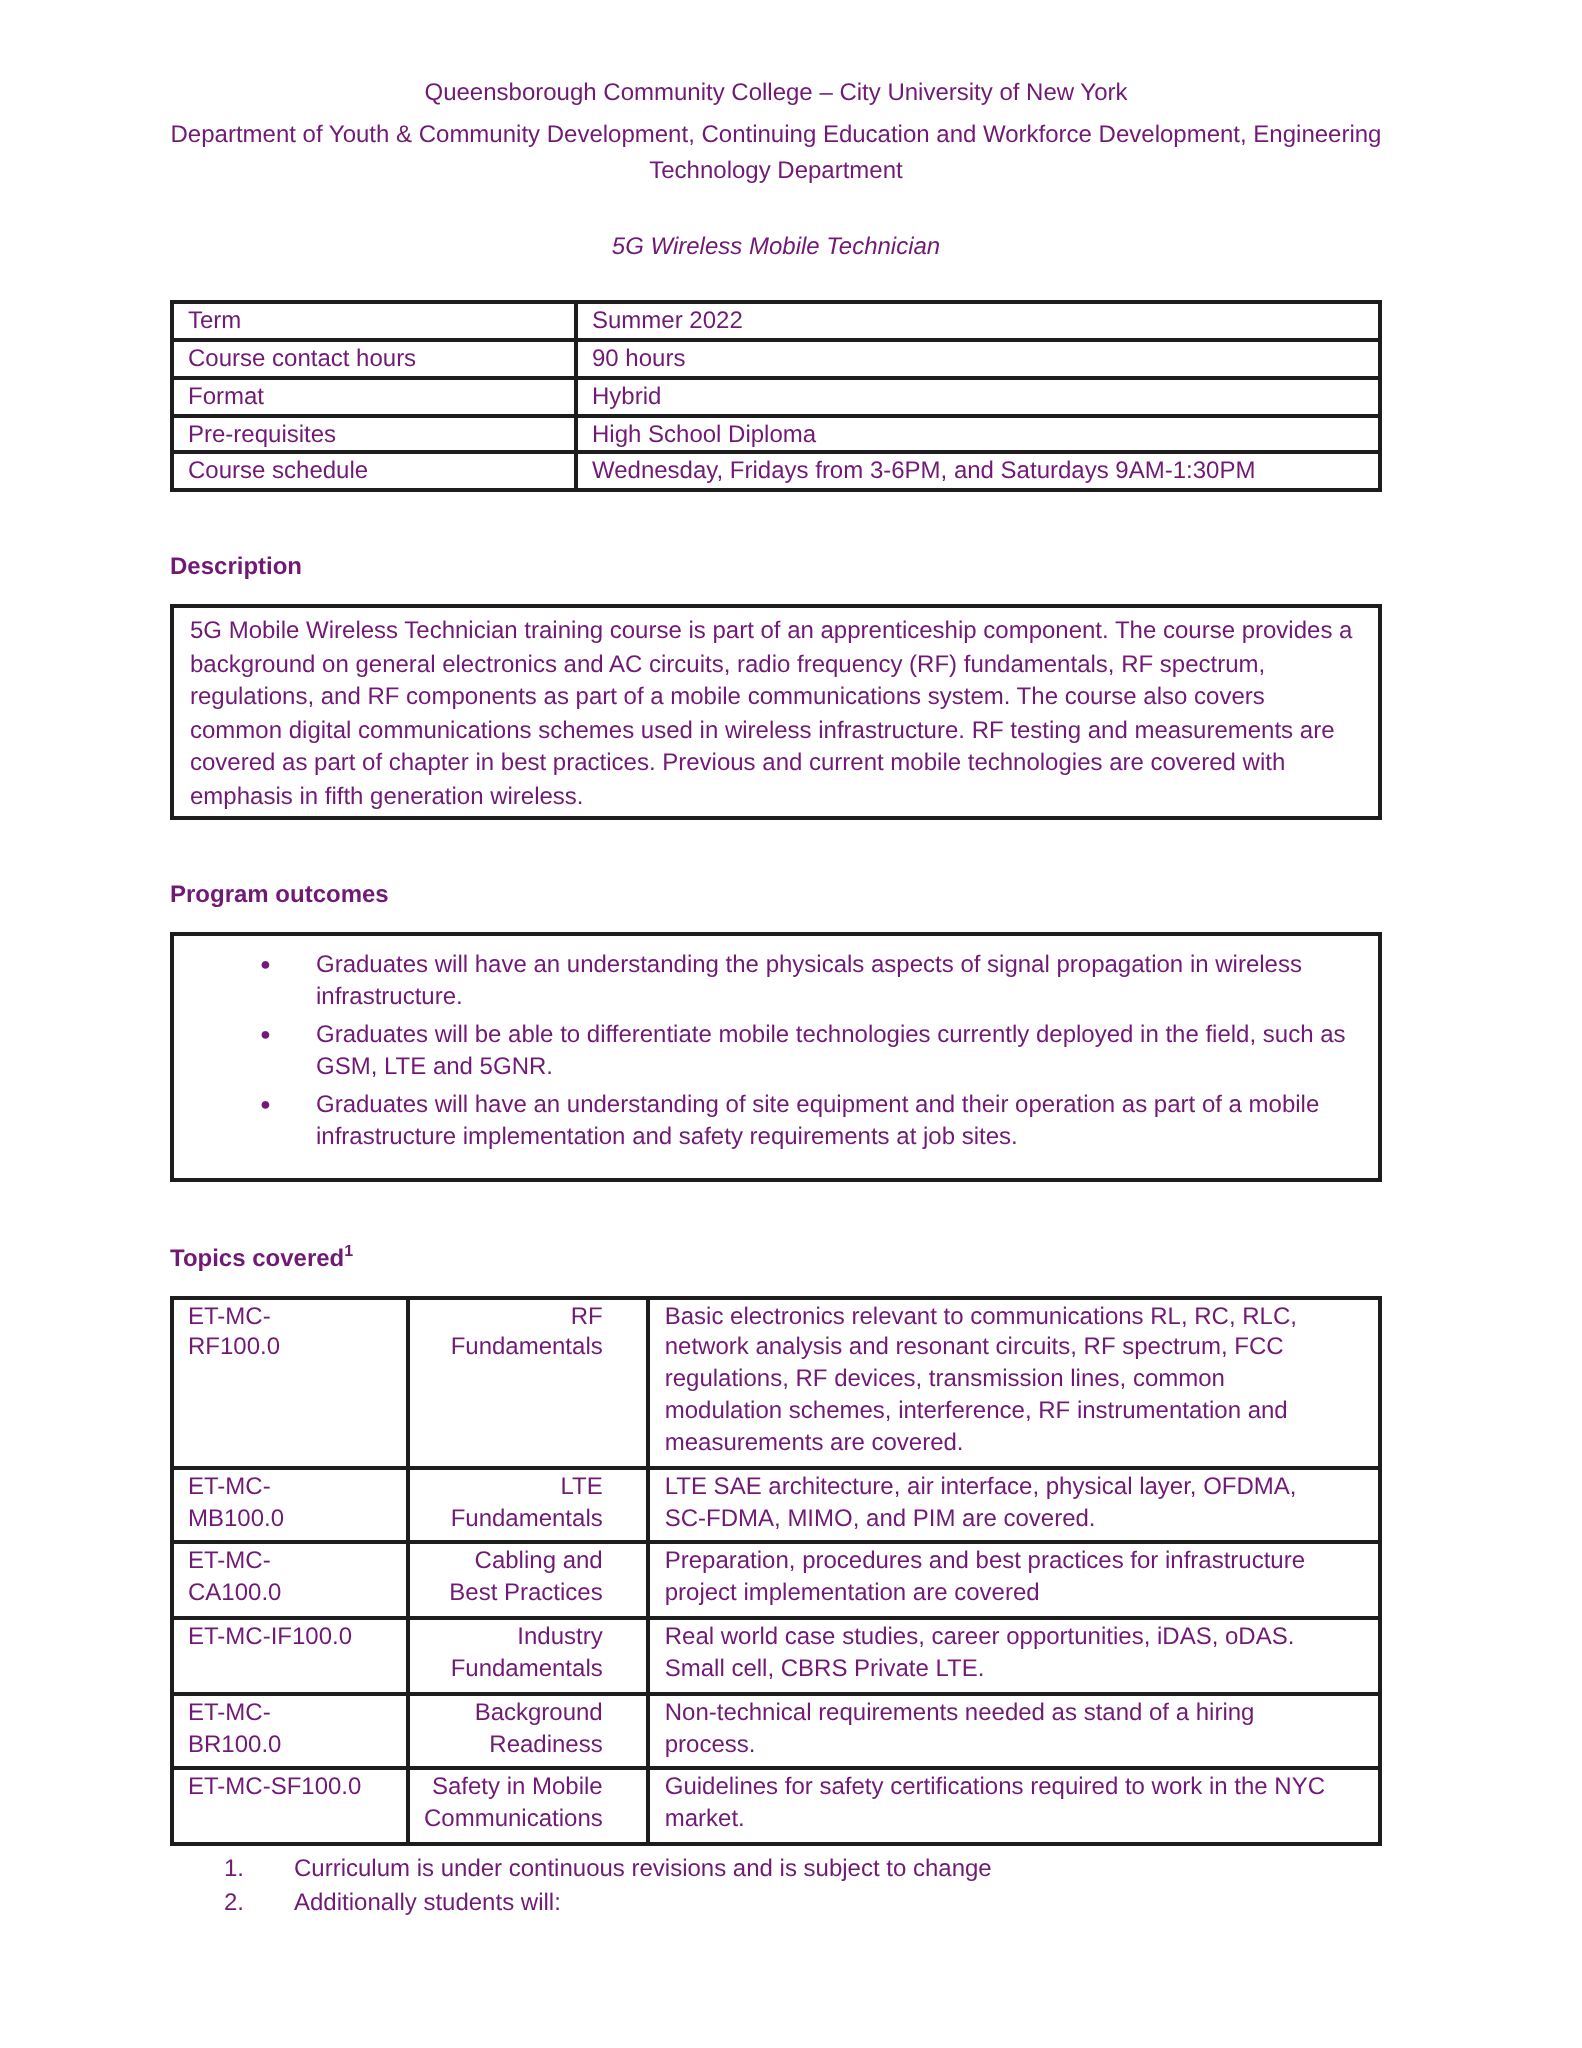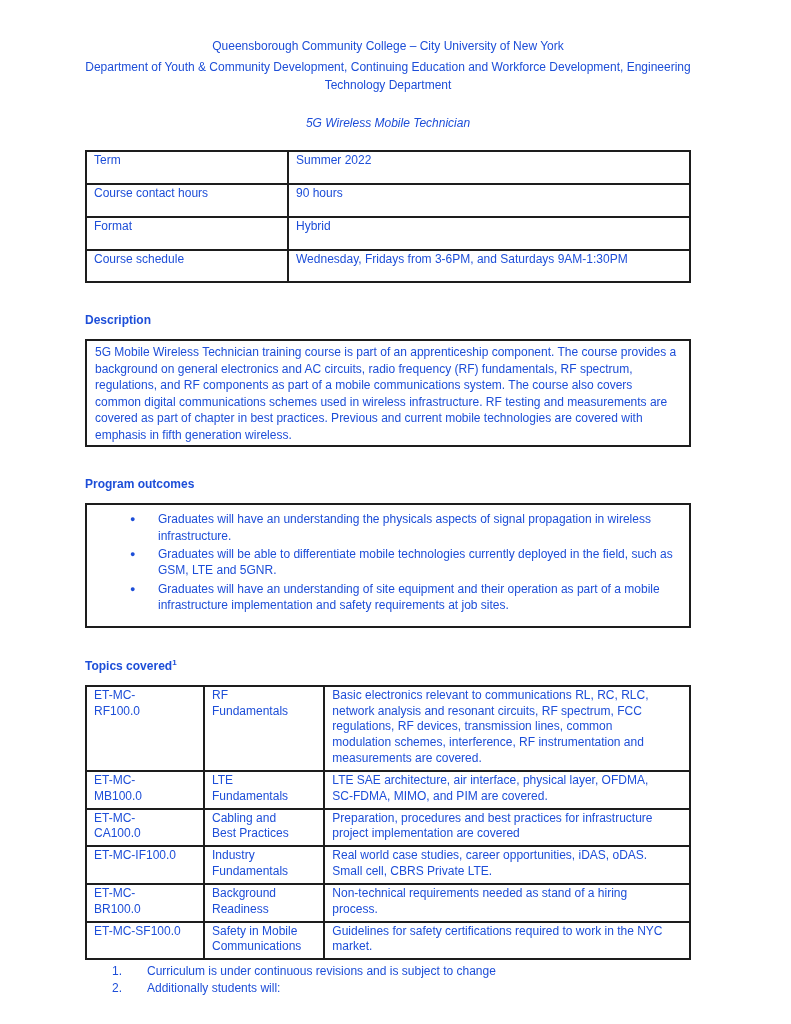--- a/index.html
+++ b/index.html
@@ -4,33 +4,33 @@
 <style>
   * { margin: 0; padding: 0; box-sizing: border-box; }
   html, body { background: #ffffff; }
   .page {
     position: relative;
     width: 791px;
     height: 1024px;
     background: #ffffff;
     font-family: "Liberation Sans", "DejaVu Sans", sans-serif;
     font-size: 12px;
-    color: #1d4ed8;
+    color: #701a75;
     padding: 38px 100px 0 85px;
     overflow: hidden;
   }
   .header-block { text-align: center; line-height: 1.45; }
   .header-line1 { margin-bottom: 4px; }
   .header-line2 { margin-bottom: 0; }
   .course-title { text-align: center; margin-top: 22px; margin-bottom: 20px; font-style: italic; }
 
   table { border-collapse: collapse; width: 100%; }
   table, th, td { border: 2px solid #1d1d1d; }
   td {
-    padding: 1px 7px 14px 7px;
+    padding: 1px 7px 0 7px;
     vertical-align: top;
     line-height: 1.32;
   }
   .info-table td { height: 16px; }
   .info-table .col-label { width: 202px; }
 
   .section-heading {
     font-weight: bold;
     margin-top: 30px;
     margin-bottom: 12px;
@@ -51,21 +51,21 @@
   .bullet {
     flex: 0 0 28px;
     margin-left: 35px;
     font-size: 9px;
     line-height: 16px;
   }
   .po-text { flex: 1; }
 
   .topics-table { margin-top: 2px; }
   .topics-table .col-code { width: 118px; }
-  .topics-table .col-name { width: 107px; }
+  .topics-table .col-name { width: 107px; text-align: right; }
   .topics-table td { padding: 1px 22px 3px 7px; }
 
   .footnotes { margin-top: 3px; line-height: 1.4; }
   .fn-row { display: flex; }
   .fn-num { flex: 0 0 35px; margin-left: 27px; }
 </style>
 </head>
 <body>
 
 <div class="page">
@@ -83,20 +83,24 @@
         <td class="col-label">Term</td>
         <td>Summer 2022</td>
       </tr>
       <tr>
         <td class="col-label">Course contact hours</td>
         <td>90 hours</td>
       </tr>
       <tr>
         <td class="col-label">Format</td>
         <td>Hybrid</td>
+      </tr>
+      <tr>
+        <td class="col-label">Pre-requisites</td>
+        <td>High School Diploma</td>
       </tr>
       <tr>
         <td class="col-label">Course schedule</td>
         <td>Wednesday, Fridays from 3-6PM, and Saturdays 9AM-1:30PM</td>
       </tr>
     </tbody>
   </table>
 
   <div class="section-heading">Description</div>
   <div class="text-box">5G Mobile Wireless Technician training course is part of an apprenticeship component. The course provides a background on general electronics and AC circuits, radio frequency (RF) fundamentals, RF spectrum, regulations, and RF components as part of a mobile communications system. The course also covers common digital communications schemes used in wireless infrastructure. RF testing and measurements are covered as part of chapter in best practices. Previous and current mobile technologies are covered with emphasis in fifth generation wireless.</div>

